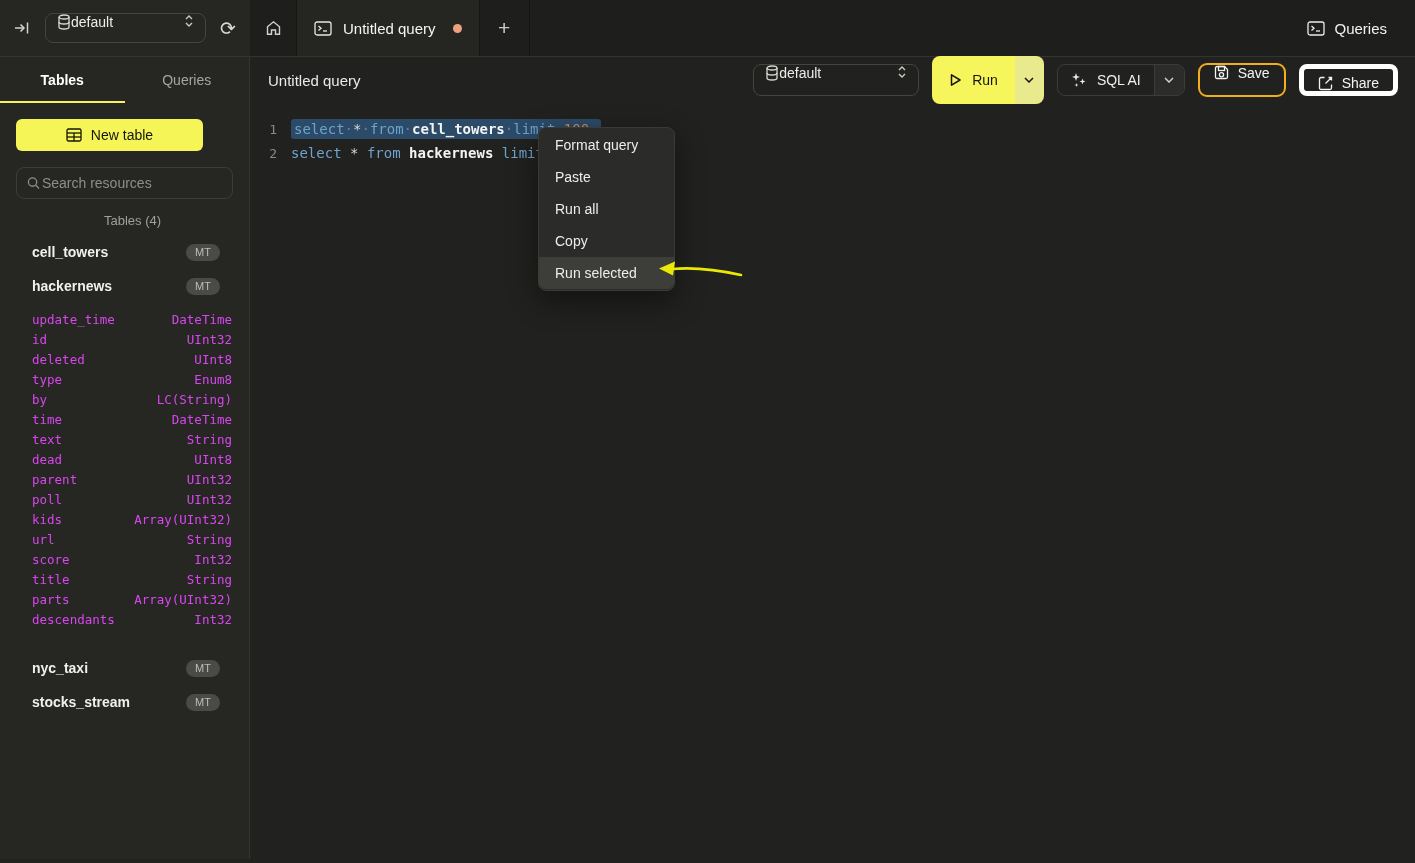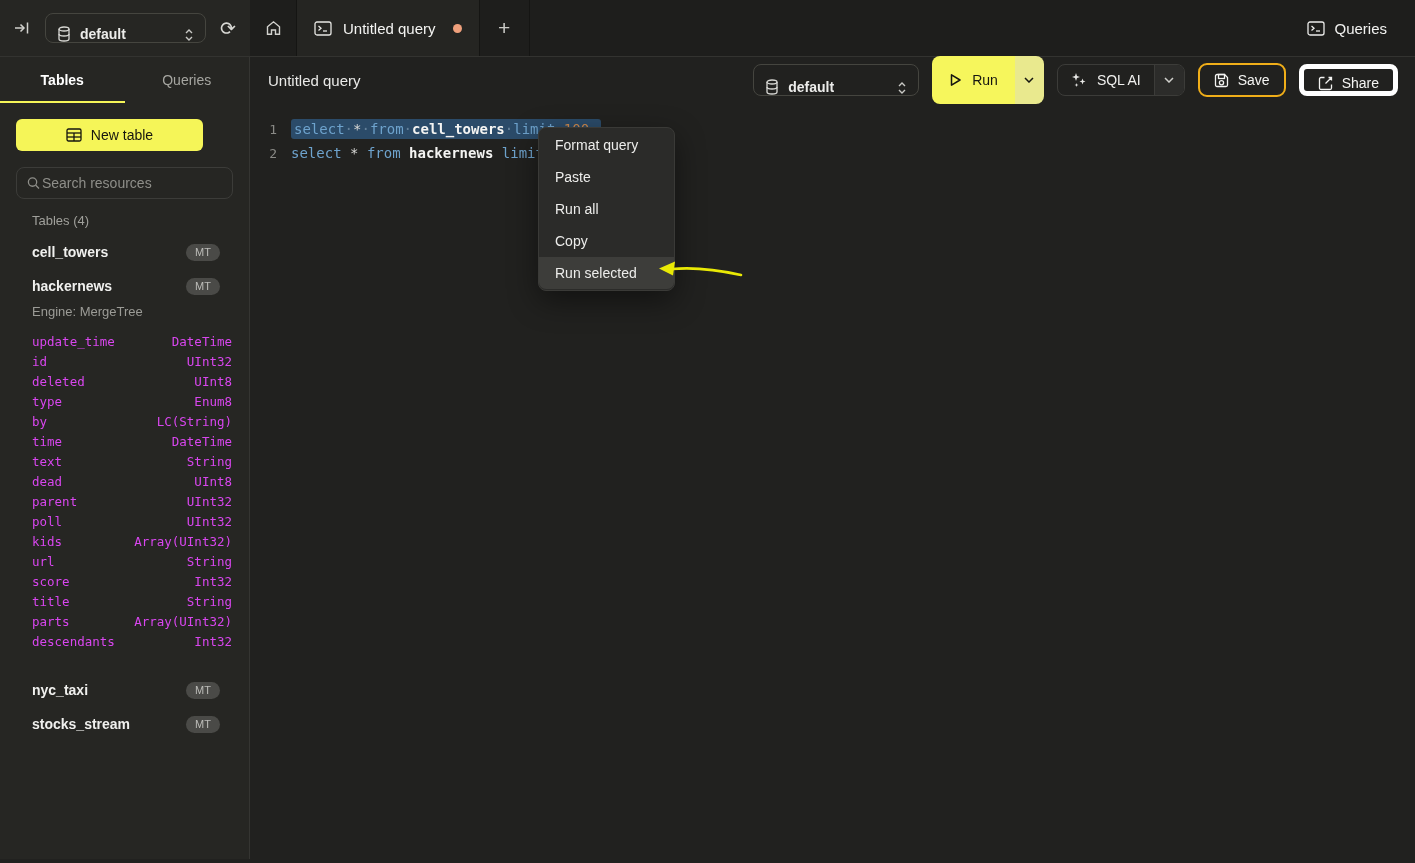--- a/index.html
+++ b/index.html
@@ -8,22 +8,22 @@
   .app { position:relative; width:1415px; height:863px; }
 
   
   .topbar { position:absolute; top:0; left:0; right:0; height:57px; display:flex;
             background:#1e1e1c; border-bottom:1px solid #333330; }
   .topbar-left { width:250px; flex:none; background:#262623; display:flex; align-items:center;
                  padding:0 14px; gap:14px; }
   .icon-btn { display:flex; align-items:center; justify-content:center; cursor:pointer;
               color:#d2d2ce; background:none; border:none; }
   .db-select { height:30px; border:1px solid #45453f; border-radius:8px; display:flex;
-               align-items:flex-end; gap:9px; padding:0 11px; color:#ececea; font-size:14px;
-               background:transparent; cursor:pointer; flex:1;font-weight:bold; }
+               align-items:flex-start; padding:0 11px; color:#ececea; font-size:14px;
+               background:transparent; cursor:pointer; flex:1; }
   .db-select .chev { margin-left:auto; }
   .refresh-glyph { font-size:19px; color:#d8d8d4; line-height:1; }
   .topbar-tabs { display:flex; align-items:stretch; flex:1; }
   .home-cell { width:47px; display:flex; align-items:center; justify-content:center;
                border-right:1px solid #151513; cursor:pointer; }
   .query-tab { display:flex; align-items:center; gap:11px; padding:0 17px; background:#252522;
                border-right:1px solid #151513; cursor:pointer; }
   .query-tab .tab-label { color:#f4f4f2; font-size:15px; }
   .dirty-dot { width:9px; height:9px; border-radius:50%; background:#efa07c; margin-left:6px; }
   .add-cell { width:50px; display:flex; align-items:center; justify-content:center;
@@ -43,21 +43,21 @@
                             height:2px; background:#f5f558; }
   .new-table-btn { margin:16px 16px 16px 16px; width:187px; height:32px; background:#f5f558;
                    border:none; border-radius:6px; color:#16160f; font-size:14px;
                    display:flex; align-items:center; justify-content:center; gap:9px;
                    cursor:pointer; }
   .search-box { margin:0 16px; height:32px; border:1px solid #3c3c39; border-radius:8px;
                 display:flex; align-items:center; gap:2px; padding:0 10px; }
   .search-box input { background:transparent; border:none; outline:none; color:#d6d6d2;
                       font-size:14px; width:100%; font-family:inherit; }
   .search-box input::placeholder { color:#8e8e89; }
-  .section-label { margin:14px 16px 2px 32px; font-size:13px; color:#a0a09b; height:20px; }
+  .section-label { margin:14px 16px 2px 32px; font-size:13px; color:#a0a09b; height:20px;text-align:center; }
   .tbl-row { height:34px; display:flex; align-items:center; justify-content:space-between;
              padding:0 29px 0 32px; cursor:pointer; }
   .tbl-name { font-size:14px; font-weight:600; color:#f0f0ee; }
   .badge { background:#4a4a47; color:#bcbcb8; font-size:11px; padding:3px 9px;
            border-radius:999px; line-height:1; }
   .engine-line { padding:1px 32px 6px 32px; font-size:13px; color:#9b9b96; }
   .cols { padding:6px 17px 10px 32px; font-family:"DejaVu Sans Mono", monospace;
           font-size:12.5px; color:#d946ef; margin-bottom:12px; }
   .col-row { display:flex; justify-content:space-between; align-items:center; height:20px; }
 
@@ -73,21 +73,21 @@
               color:#161610; font-size:14px; font-weight:500; }
   .run-caret { background:#e9e98e; width:29px; display:flex; align-items:center;
                justify-content:center; color:#161610; }
   .sqlai-btn { display:flex; height:32px; border:1px solid #3c3c39; border-radius:8px;
                overflow:hidden; cursor:pointer; background:none; padding:0; }
   .sqlai-main { padding:0 13px; display:flex; align-items:center; gap:10px; color:#f0f0ee;
                 font-size:14px; }
   .sqlai-caret { width:30px; border-left:1px solid #3c3c39; background:#2c2c2a; display:flex;
                  align-items:center; justify-content:center; color:#d0d0cc; }
   .save-btn { height:34px; border:2px solid #f0ae19; border-radius:9px; padding:0 14px;
-              display:flex; align-items:center; gap:9px; color:#f4f4f2; font-size:14px;
+              display:flex; align-items:flex-start; gap:9px; color:#f4f4f2; font-size:14px;
               background:transparent; cursor:pointer; }
   .share-btn { height:32px; border:5px solid #ffffff; border-radius:8px; padding:0 14px;
                display:flex; align-items:flex-end; gap:9px; color:#f4f4f2; font-size:14px;
                background:transparent; cursor:pointer; }
 
   .code { padding:14px 0 0 16px; font-family:"DejaVu Sans Mono", monospace; font-size:14px; }
   .code-line { display:flex; align-items:center; height:24px; }
   .ln { width:10px; flex:none; text-align:right; color:#8a8a86; font-size:13px;
         font-family:"DejaVu Sans Mono", monospace; }
   .line-content { margin-left:14px; white-space:pre; color:#d8d8d5; }
@@ -200,21 +200,20 @@
 
     <div id="table-list">
         <div class="tbl-row">
           <span class="tbl-name">cell_towers</span>
           <span class="badge">MT</span>
         </div>
         <div class="tbl-row">
           <span class="tbl-name">hackernews</span>
           <span class="badge">MT</span>
         </div>
-        <div class="engine-line">Engine: MergeTree</div>
         <div class="cols">
           <div class="col-row">
             <span>update_time</span>
             <span>DateTime</span>
           </div>
           <div class="col-row">
             <span>id</span>
             <span>UInt32</span>
           </div>
           <div class="col-row">

